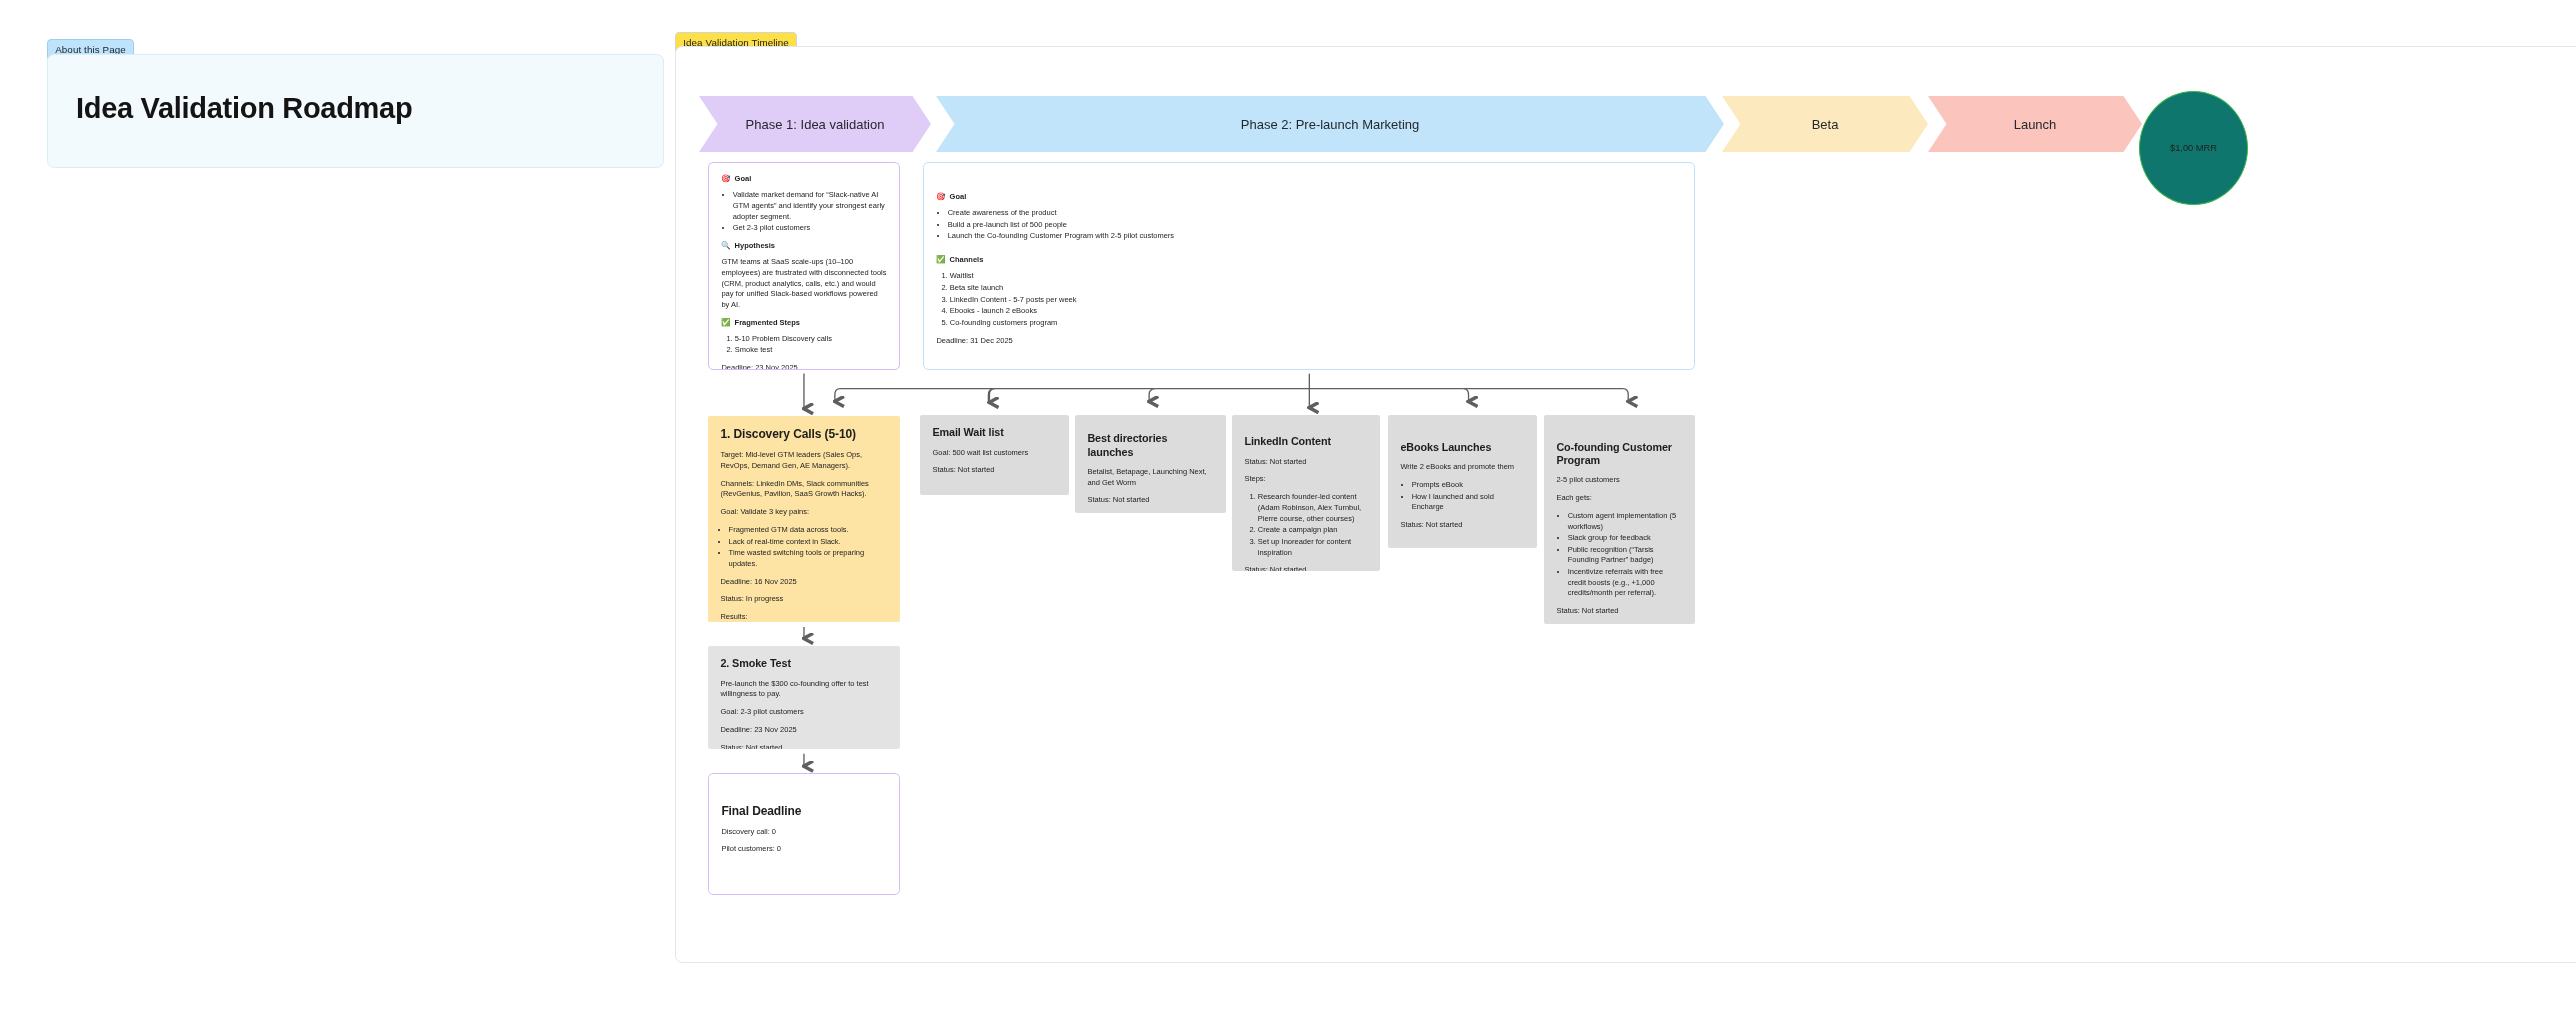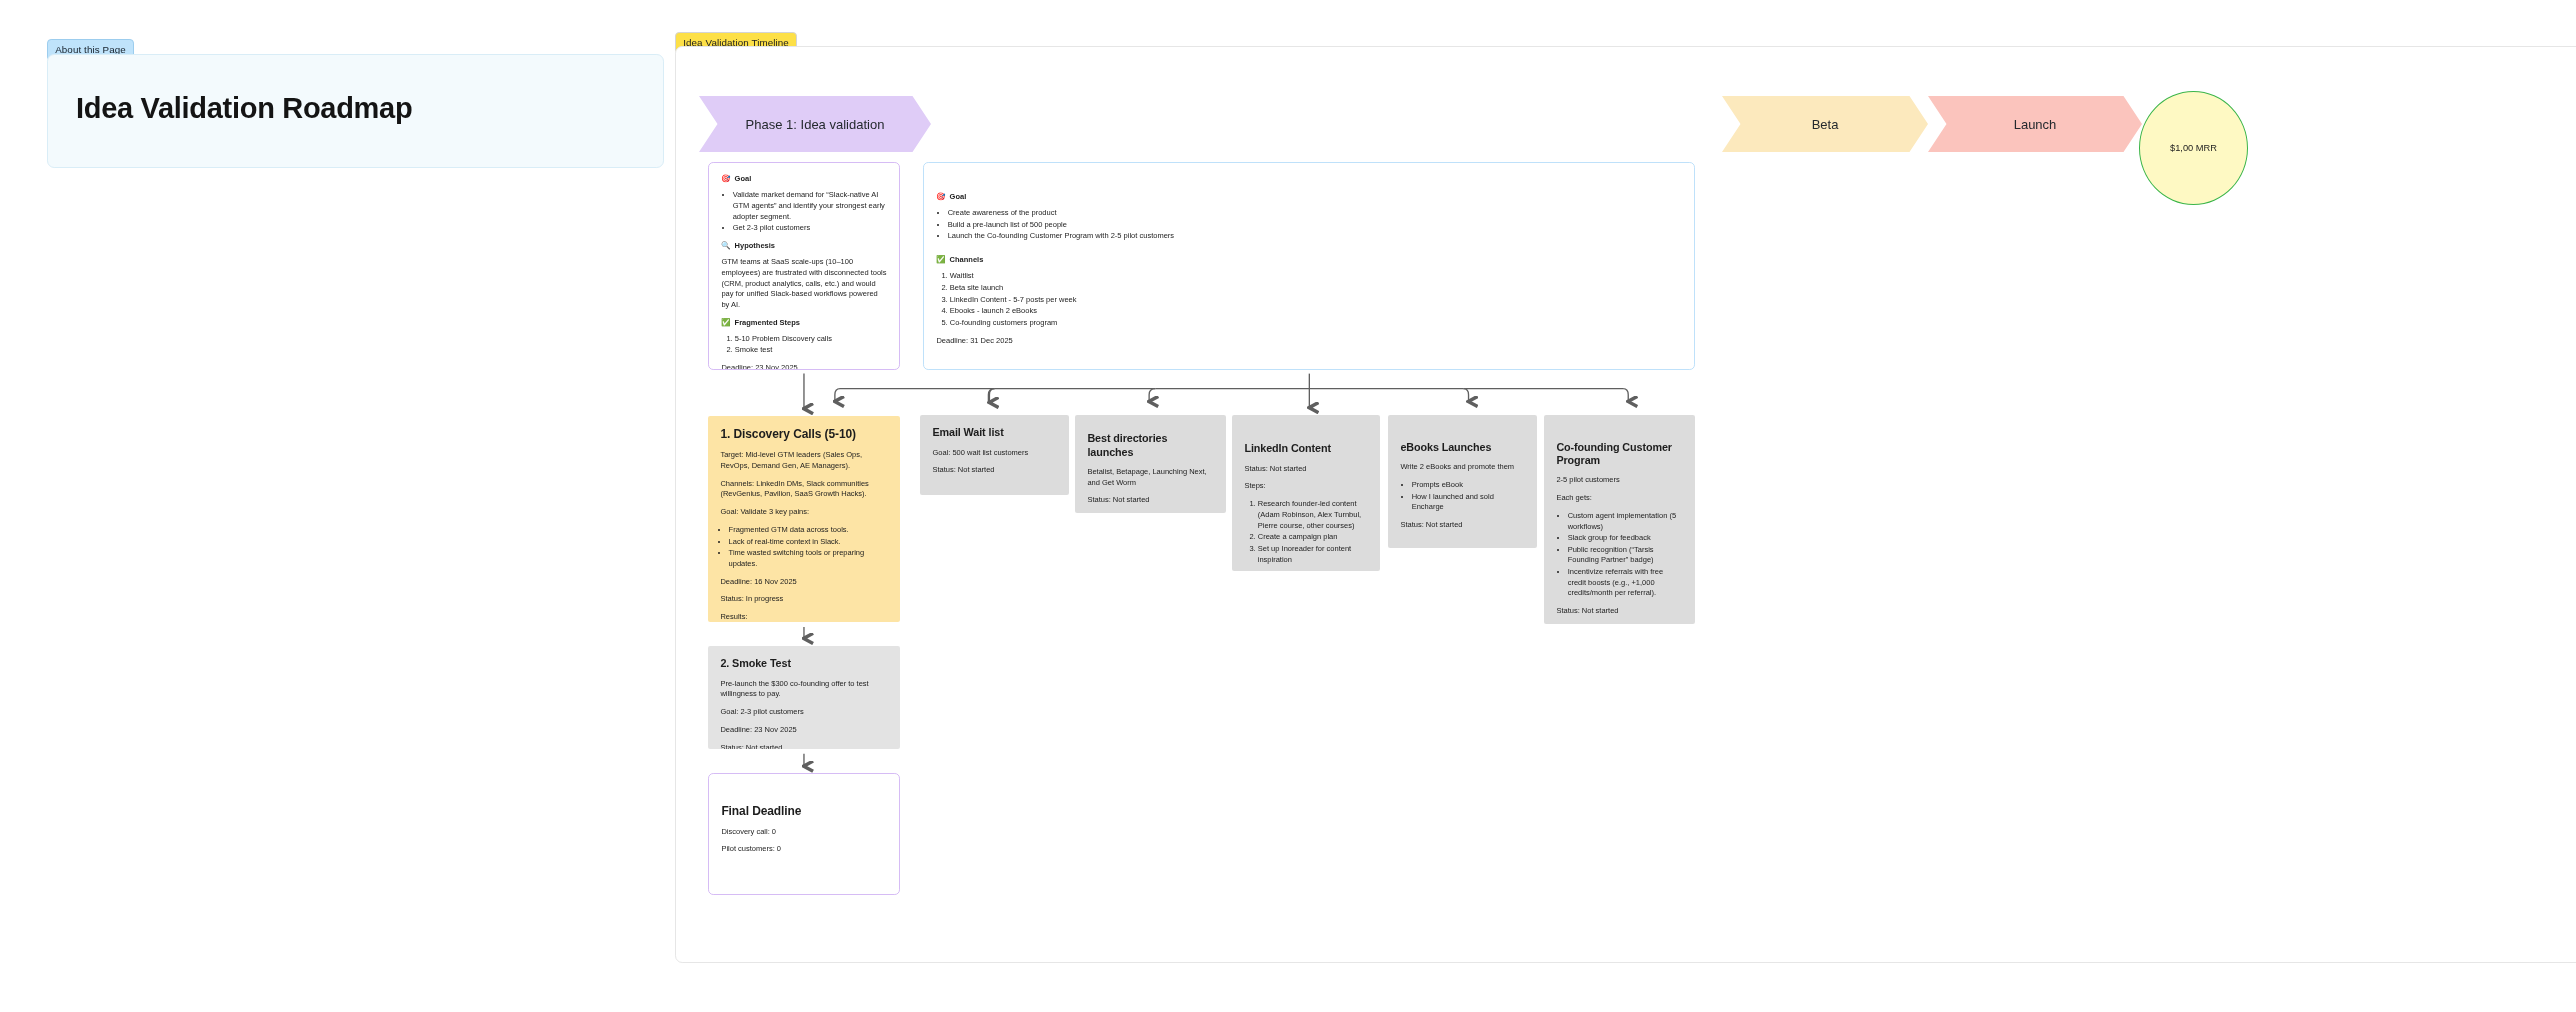--- a/index.html
+++ b/index.html
@@ -81,21 +81,21 @@
   #chev-3{ left:1721px; top:96px; width:206px; background:#fce9bd; }
   #chev-4{ left:1927px; top:96px; width:214px; background:#fbc4bd; }
   #mrr-circle{
     position:absolute;
     left:2138px; top:90px;
     width:109px;height:114px;
     border:1.5px solid #3bb54a;
     border-radius:50%;
     display:flex;align-items:center;justify-content:center;
     font-size:9.3px;color:#1f1f1f;
-    background:#fef9c3;
+    background:#0f766e;
     box-sizing:border-box;
   }
   
   .card{
     position:absolute;
     box-sizing:border-box;
     padding:11.3px 12.4px;
     font-size:7.5px;
     line-height:1.42;
     color:#1d1d1d;
@@ -164,20 +164,21 @@
     <path d="M 618 663 L 930 663"></path>
     <path d="M 618 663 L 618 663"></path>
     <path d="M 618 663 q -12,0 -12,12 L 606 688"></path>
     <path d="M 1528 663 q 10,0 10,12 L 1538 688" marker-end="url(#ah)"></path>
     <path d="M 1838 663 q 10,0 10,12 L 1848 688" marker-end="url(#ah)"></path>
     <path d="M 1528 663 L 1838 663"></path>
     <path d="M 618 663 L 318 663 q -10,0 -10,12 L 308 688" marker-end="url(#ah)"></path>
   </svg>
 
   <div class="chevron chev-first" id="chev-1" style="left:23px;top:49px;">Phase 1: Idea validation</div>
+  <div class="chevron chev-mid" id="chev-2" style="left:260px;top:49px;">Phase 2: Pre-launch Marketing</div>
   <div class="chevron chev-mid" id="chev-4" style="left:1252px;top:49px;">Launch</div>
   <div class="chevron chev-mid" id="chev-3" style="left:1046px;top:49px;">Beta</div>
   <div id="mrr-circle" style="left:1463px;top:44px;">$1,00 MRR</div>
 
   <div class="card outline-purple" id="card-phase1" style="left:32px;top:115px;">
     <div class="sect">
         <span class="em">🎯</span>
         <span>Goal</span>
       </div>
     <ul>
@@ -260,21 +261,21 @@
     <p><b>Status:</b> <span>Not started</span></p>
   </div>
 
   <div class="card fill-grey2" id="card-dir" style="left:399px;top:368px;">
     <h3 class="small" style="margin-top:6.2px;">Best directories launches</h3>
     <p>Betalist, Betapage, Launching Next, and Get Worm</p>
     <p><b>Status:</b> <span>Not started</span></p>
   </div>
 
   <div class="card fill-grey2" id="card-li" style="left:556px;top:368px;">
-    <h3 class="small" style="margin-top:16px;">LinkedIn Content</h3>
+    <h3 class="small" style="margin-top:9px;">LinkedIn Content</h3>
     <p><b>Status:</b> <span>Not started</span></p>
     <p>Steps:</p>
     <ol>
       <li>Research founder-led content (Adam Robinson, Alex Turnbul, Pierre course, other courses)</li>
       <li>Create a campaign plan</li>
       <li>Set up Inoreader for content inspiration</li>
     </ol>
     <p><b>Status:</b> <span>Not started</span></p>
   </div>
 

